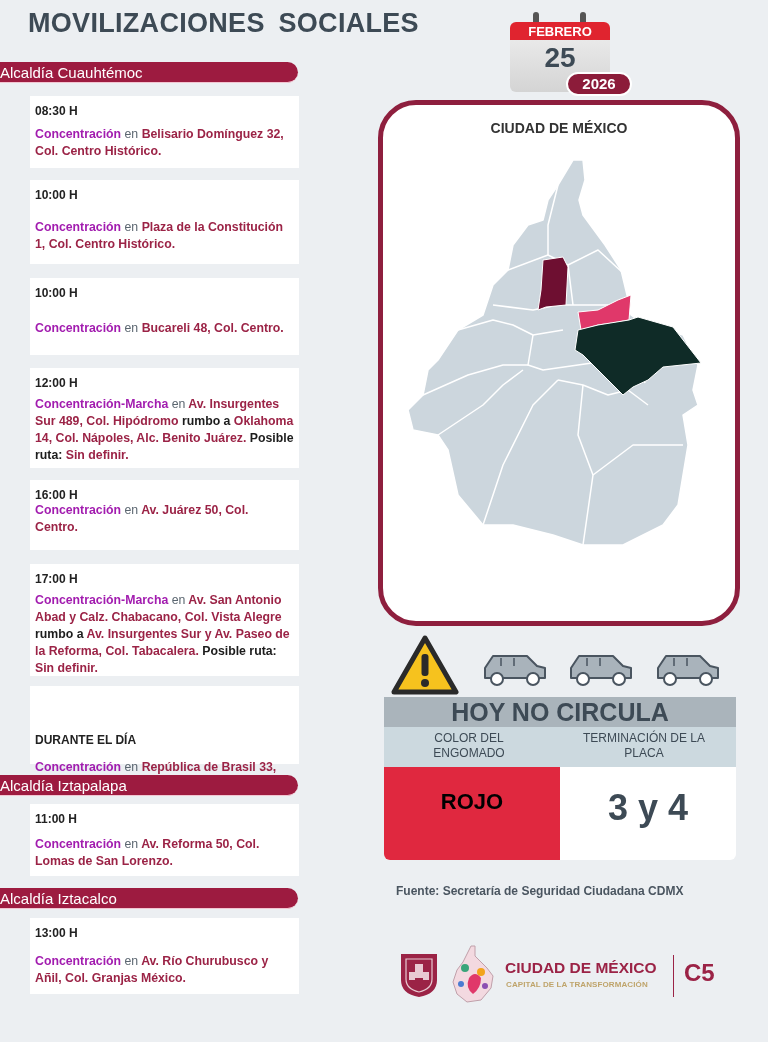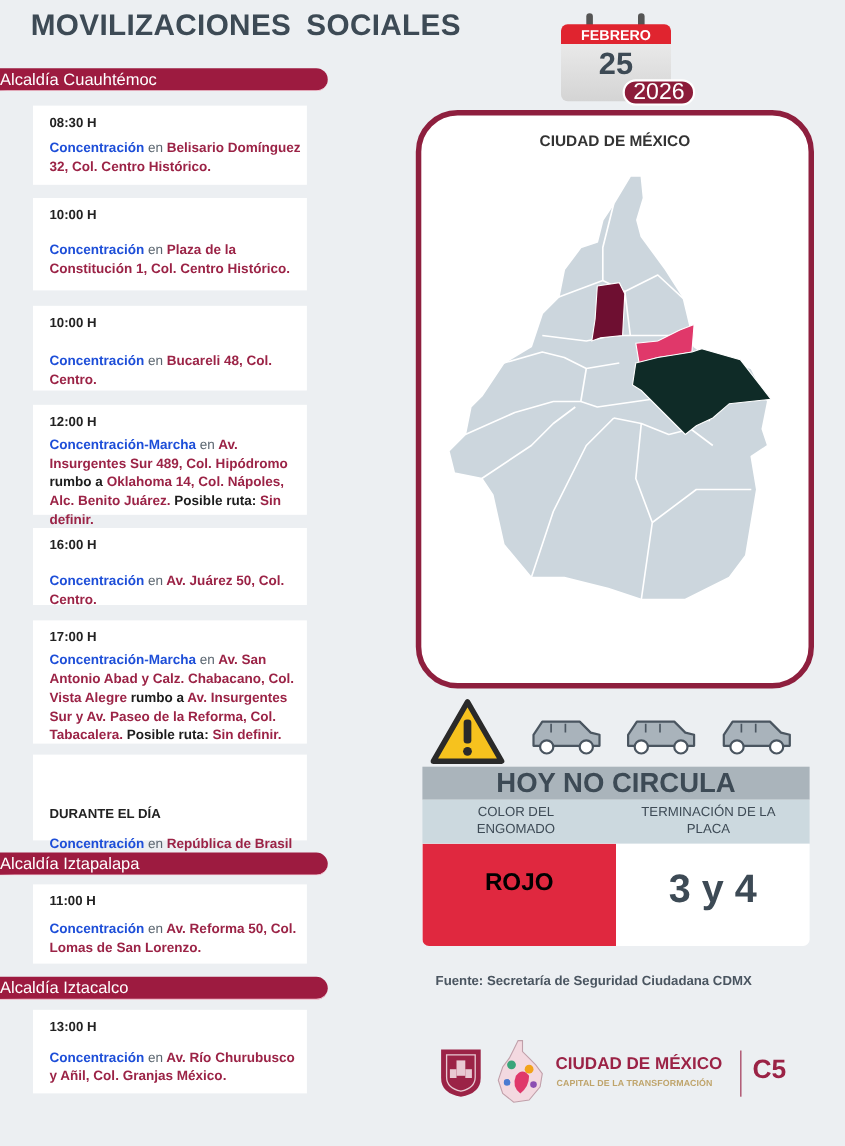--- a/index.html
+++ b/index.html
@@ -27,37 +27,37 @@
     color: #fff; font-weight: bold; font-size: 13px; text-align: center; line-height: 19px;
   }
   .cal-body {
     position: absolute; left: 2px; top: 28px; width: 100px; height: 52px;
     background: linear-gradient(#e9e9e9, #d4d4d4); border-radius: 0 0 6px 6px;
     color: #3d4a55; font-weight: bold; font-size: 28px; text-align: center; line-height: 36px;
   }
   .cal-year {
     position: absolute; left: 58px; top: 60px; width: 66px; height: 24px;
     background: #8c1c3a; border: 2px solid #fff; border-radius: 12px;
-    color: #fff; font-weight: normal; font-size: 21px; text-align: center; line-height: 20px;
+    color: #fff; font-weight: bold; font-size: 15px; text-align: center; line-height: 20px;
   }
   
   .section-header {
     position: absolute; left: 0; width: 298px; height: 21px;
     background: #9d1b40; border-radius: 0 11px 11px 0;
     color: #fff; font-size: 15px; line-height: 21px; 
     border-bottom: 1px solid #f2c5d1;
   }
   
   .event-card {
-    position: absolute; left: 30px; width: 249px;
-    background: #ffffff; padding: 8px 5px 6px 15px;
+    position: absolute; left: 30px; width: 269px;
+    background: #ffffff; padding: 8px 5px 6px 5px;
   }
   .event-time { font-weight: bold; font-size: 12px; color: #222; margin-bottom: 8px; }
   .event-desc { font-size: 12.3px; line-height: 17px; font-weight: bold; }
-  .t-gray { color: #1d4ed8; }
+  .t-gray { color: #a21caf; }
   .t-gray-light { color: #5b6670; font-weight: normal; }
   .t-red { color: #9b2346; }
   .t-black { color: #1c1c1c; }
   
   .map-panel {
     position: absolute; left: 378px; top: 100px; width: 362px; height: 526px;
     border: 5px solid #8e1f3e; border-radius: 38px; background: #fff;
   }
   .map-title {
     position: absolute; left: 0; right: 0; top: 15px;
@@ -161,21 +161,21 @@
     <span class="t-gray-light">en</span>
     <span class="t-red">Av. Insurgentes Sur 489, Col. Hipódromo</span>
     <span class="t-black">rumbo a</span>
     <span class="t-red">Oklahoma 14, Col. Nápoles, Alc. Benito Juárez.</span>
     <span class="t-black">Posible ruta:</span>
     <span class="t-red">Sin definir.</span>
   </div>
 </div>
 
 <div class="event-card" style="top:480px;height:70px;">
-  <div class="event-time" style="margin-bottom:18px;">16:00 H</div>
+  <div class="event-time" style="margin-bottom:0;">16:00 H</div>
   <div class="event-desc">
     <span class="t-gray">Concentración</span>
     <span class="t-gray-light">en</span>
     <span class="t-red">Av. Juárez 50, Col. Centro.</span>
   </div>
 </div>
 
 <div class="event-card" style="top:564px;height:112px;">
   <div class="event-time" style="margin-bottom:6px;">17:00 H</div>
   <div class="event-desc">

